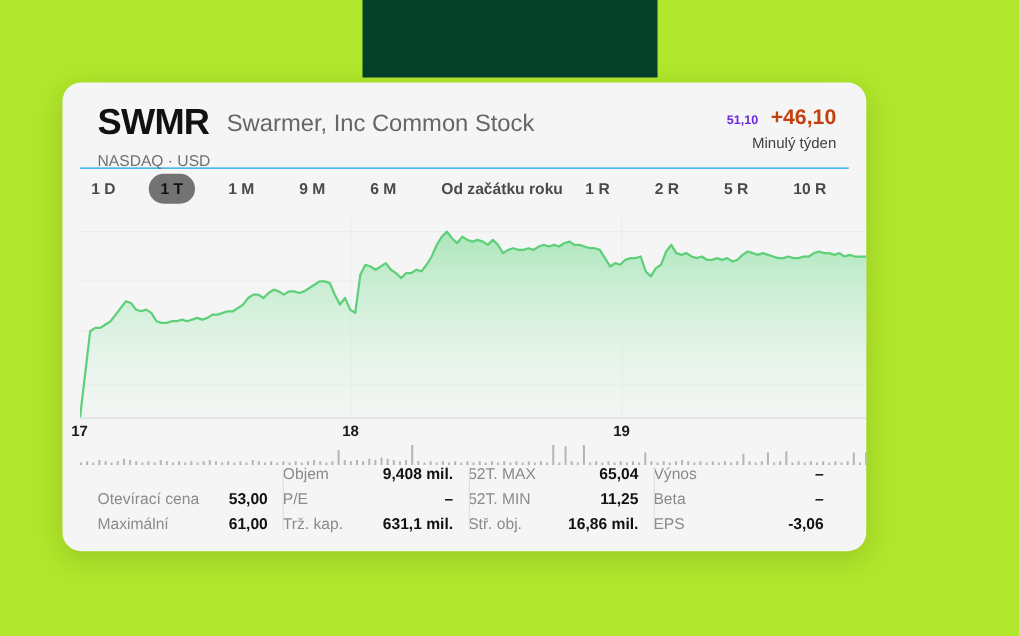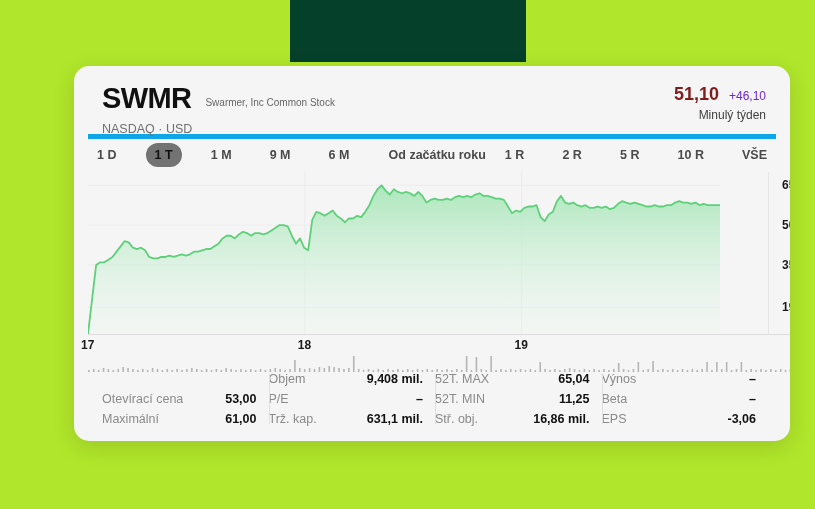--- a/index.html
+++ b/index.html
@@ -14,57 +14,56 @@
     position: relative;
   }
   .top-banner {
     position: absolute;
     left: 290px; top: 0; width: 236px; height: 62px;
     background: #04402a;
   }
   .card {
     position: absolute;
     left: 50px; top: 66px;
-    width: 716px; height: 375px;
+    width: 643px; height: 375px;
     background: #f5f5f5;
     border-radius: 15px;
     box-shadow: 0 6px 22px rgba(0,0,0,0.13);
     overflow: hidden;
-    margin-left: 24px;
   }
   
   .header {
     position: relative;
     padding: 18px 22px 0 28px;
     height: 62px;
   }
   .sym-row { display: flex; align-items: baseline; gap: 14px; }
   .symbol {
     font-size: 29px; font-weight: bold; letter-spacing: -0.6px;
     color: #111; line-height: 1;
   }
   .company {
-    font-size: 10px; color: #666; line-height: 1;
+    font-size: 19px; color: #666; line-height: 1;
     position: relative; top: -2px;
   }
   .exchange {
     font-size: 12.5px; color: #707070; margin-top: 9px;
   }
   .price-block {
     position: absolute; right: 24px; top: 18px; text-align: right;
   }
   .price-line { display: flex; align-items: baseline; justify-content: flex-end; gap: 10px; }
-  .price { font-size: 18px; font-weight: bold; color: #7f1d1d; }
-  .change { font-size: 12px; font-weight: normal; color: #6d28d9; }
+  .price { font-size: 10px; font-weight: bold; color: #6d28d9; }
+  .change { font-size: 17px; font-weight: bold; color: #c2410c; }
   .period { font-size: 12px; color: #404040; margin-top: 3px; }
 
   
   .tabs {
-    display: flex; align-items: center;
-    border-top: 5px solid #0ea5e9;
+    display: flex; align-items: flex-end;
+    border-top: 1px solid #0ea5e9;
     margin: 6px 14px 0 14px;
     padding: 7px 0 7px 0;
     height: 36px;
   }
   .tab {
     font-size: 12.5px; font-weight: bold; color: #4a4a4a;
     padding: 5px 9px; border-radius: 14px;
     white-space: nowrap; cursor: default;
     flex: 0 0 auto;
   }

